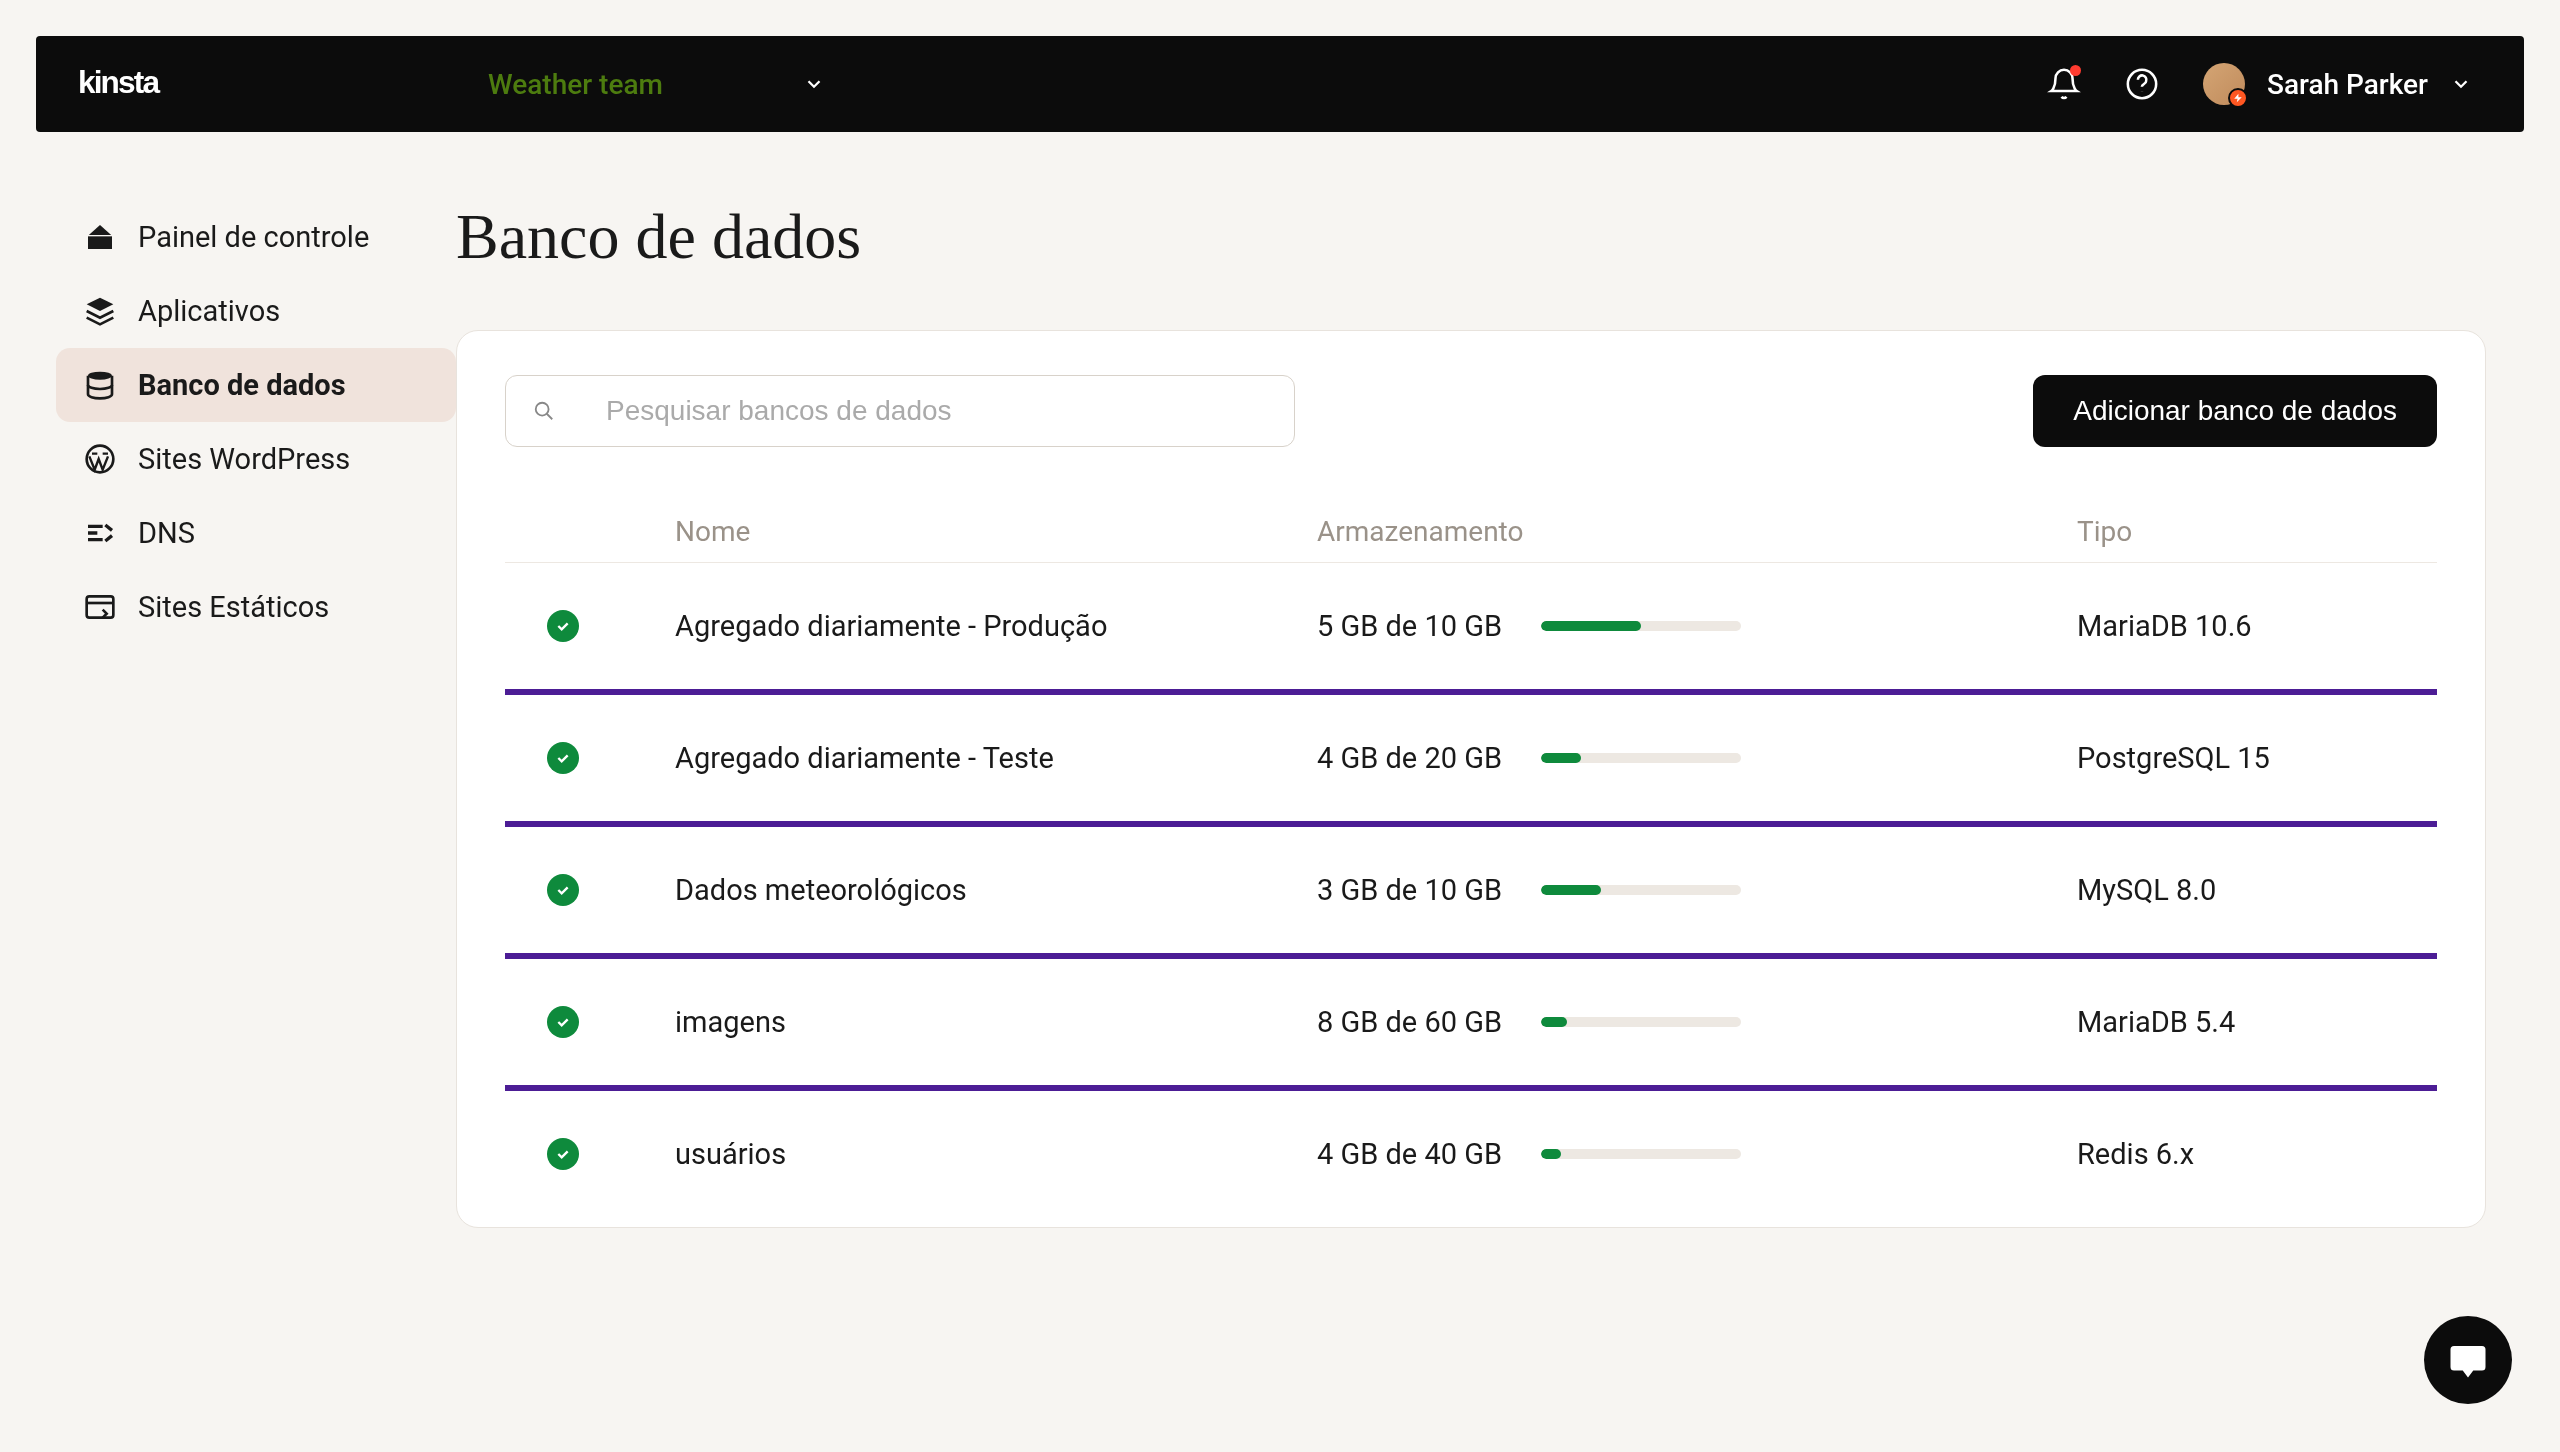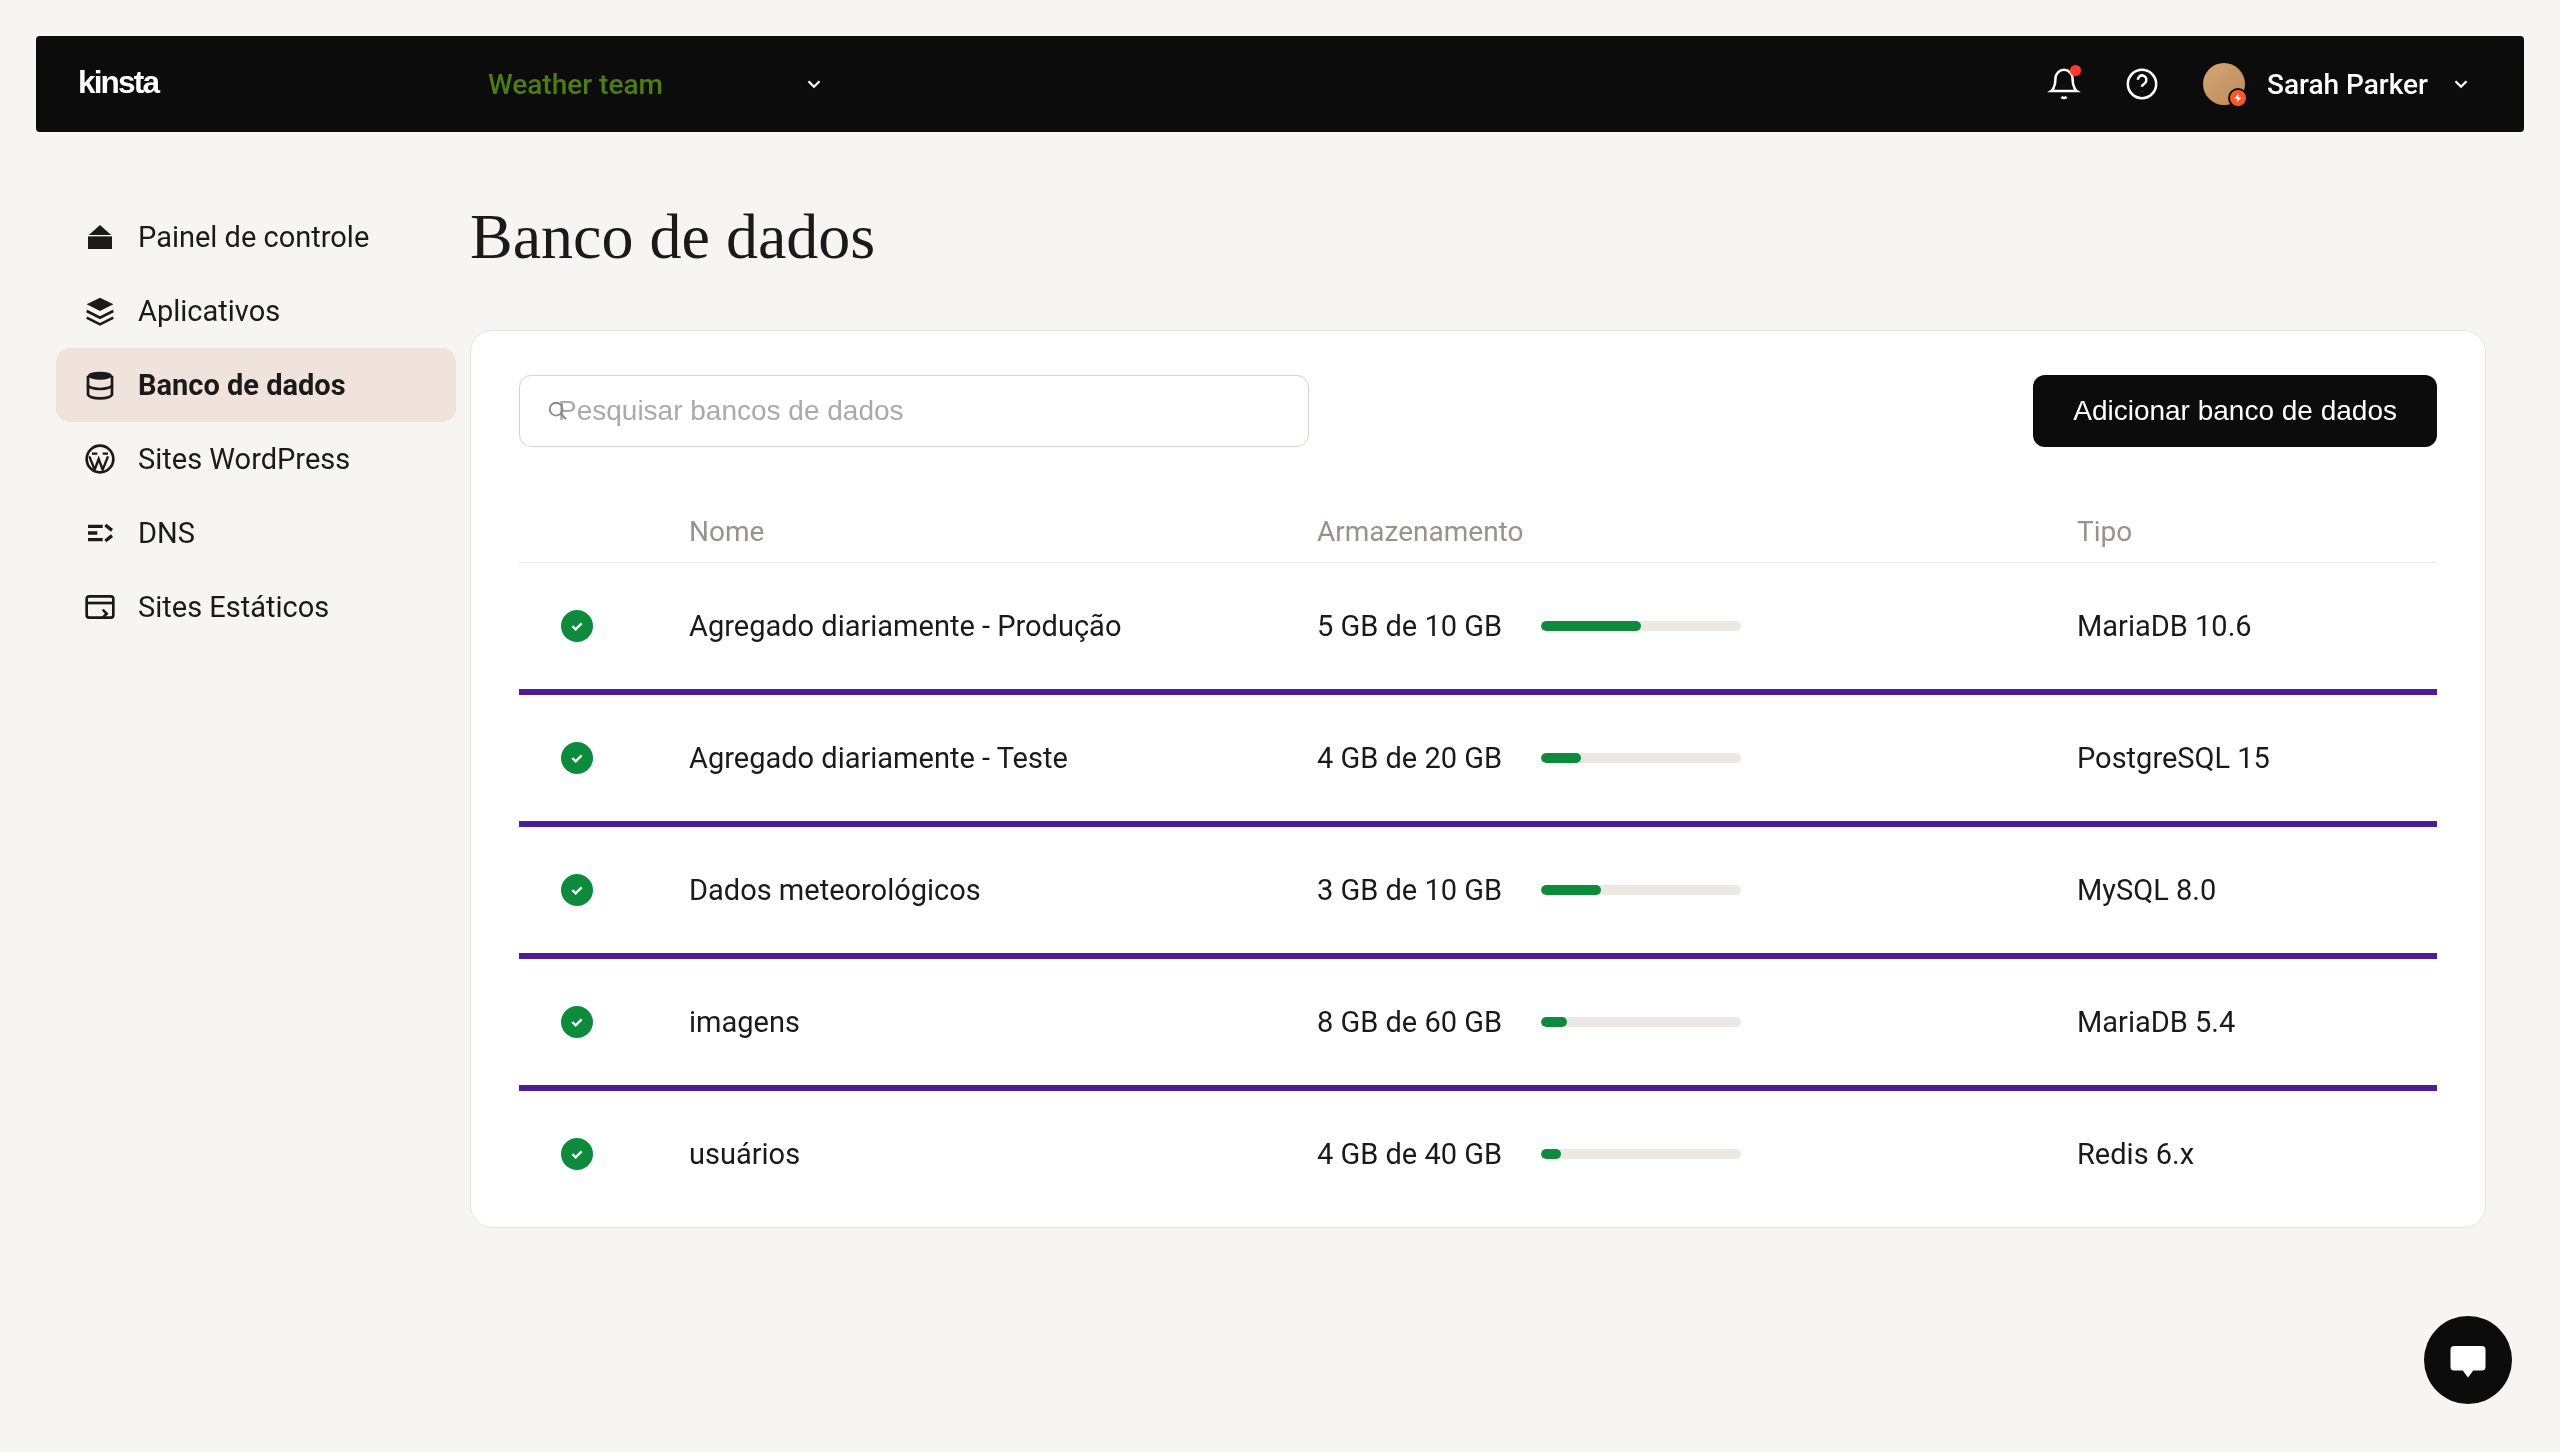--- a/index.html
+++ b/index.html
@@ -108,21 +108,20 @@
   height: 10px;
   fill: #fff;
 }
 .user-name {
   font-size: 28px;
   font-weight: 500;
 }
 .main-area {
   display: flex;
   margin-top: 68px;
-  gap: 14px;
 }
 .sidebar {
   width: 420px;
   padding-left: 20px;
 }
 .nav-item {
   display: flex;
   align-items: center;
   gap: 22px;
   padding: 20px 28px;
@@ -175,21 +174,21 @@
   transform: translateY(-50%);
   width: 22px;
   height: 22px;
   fill: #888;
 }
 .search-input {
   width: 100%;
   height: 72px;
   border: 1px solid #d8d2ca;
   border-radius: 12px;
-  padding-left: 38px;
+  padding-left: 100px;
   font-size: 28px;
   color: #1a1a1a;
   background: #fff;
 }
 .search-input::placeholder {
   color: #aaa;
 }
 .add-btn {
   height: 72px;
   padding: 0 40px;

